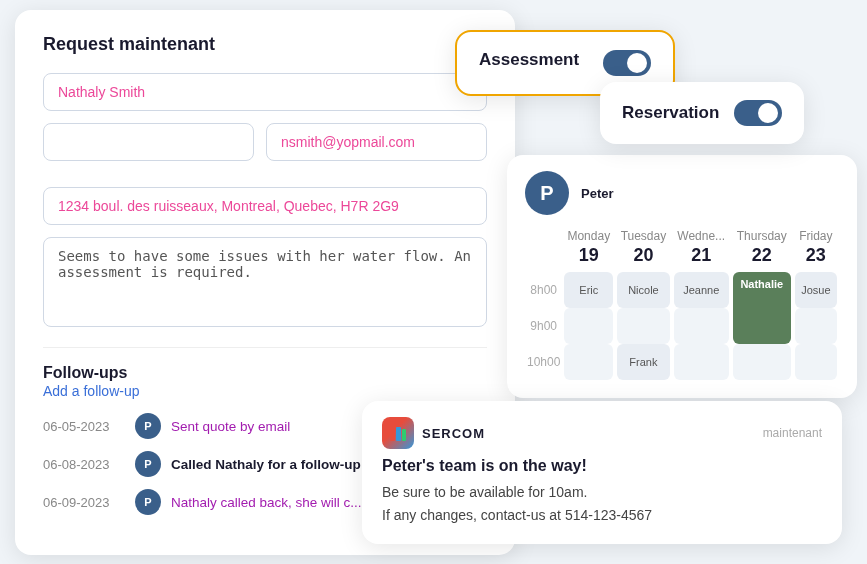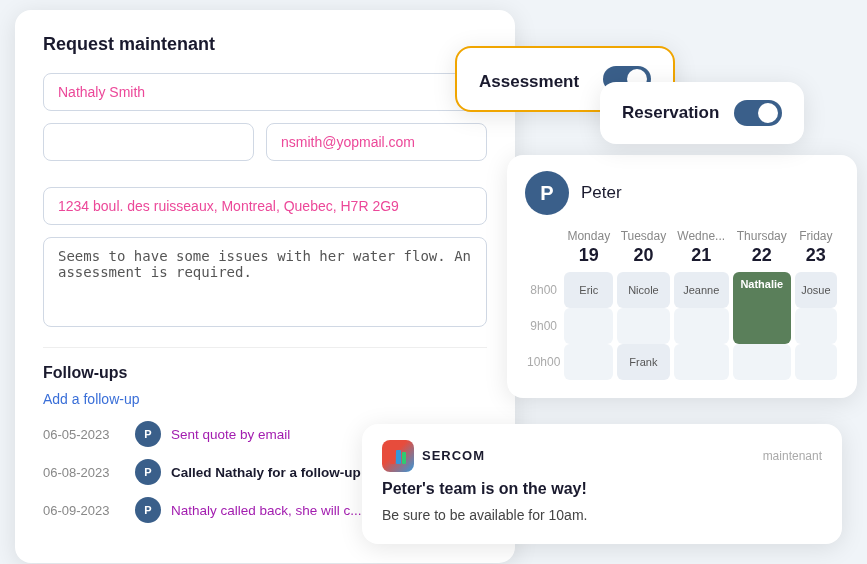--- a/index.html
+++ b/index.html
@@ -66,21 +66,20 @@
     
     .followups-section {
       margin-top: 20px;
       border-top: 1px solid #eee;
       padding-top: 16px;
     }
     .followups-section h3 {
       font-size: 16px;
       font-weight: 600;
       color: #1a1a2e;
-      margin-bottom: 8px;
     }
     .add-followup {
       color: #3a6fd8;
       font-size: 14px;
       text-decoration: none;
       display: inline-block;
       margin-bottom: 14px;
       cursor: pointer;
     }
     .followup-item {
@@ -116,29 +115,29 @@
       text-overflow: ellipsis;
       max-width: 240px;
     }
     .followup-text.bold {
       font-weight: 600;
       color: #1a1a2e;
     }
 
     
     .assessment-card {
-      top: 46px;
+      top: 30px;
       left: 455px;
       width: 220px;
       padding: 18px 22px;
       border: 2px solid #f0a500;
       border-radius: 16px;
       z-index: 4;
       display: flex;
-      align-items: flex-end;
+      align-items: flex-start;
       justify-content: space-between;
     }
     .assessment-card span {
       font-size: 17px;
       font-weight: 600;
       color: #1a1a2e;
     }
 
     
     .reservation-card {
@@ -201,22 +200,22 @@
       background: #3a5f8a;
       color: #fff;
       display: flex;
       align-items: center;
       justify-content: center;
       font-size: 20px;
       font-weight: 700;
       flex-shrink: 0;
     }
     .cal-name {
-      font-size: 17px;
-      font-weight: 400;
+      font-size: 13px;
+      font-weight: 700;
       color: #1a1a2e;
     }
     .cal-grid {
       width: 100%;
       border-collapse: collapse;
     }
     .cal-grid th {
       font-size: 12px;
       color: #888;
       font-weight: 500;
@@ -462,14 +461,15 @@
           <rect x="14" y="6" width="4" height="12" rx="1" fill="#2ecc71"></rect>
         </svg>
       </div>
       <span class="notif-brand-name">SERCOM</span>
     </div>
     <span class="notif-time">maintenant</span>
   </div>
   <div class="notif-title">Peter's team is on the way!</div>
   <div class="notif-body">
     <span>Be sure to be available for 10am.</span><br>
+    <span>If any changes, contact-us at 514-123-4567</span>
   </div>
 </div>
 
 </body></html>

